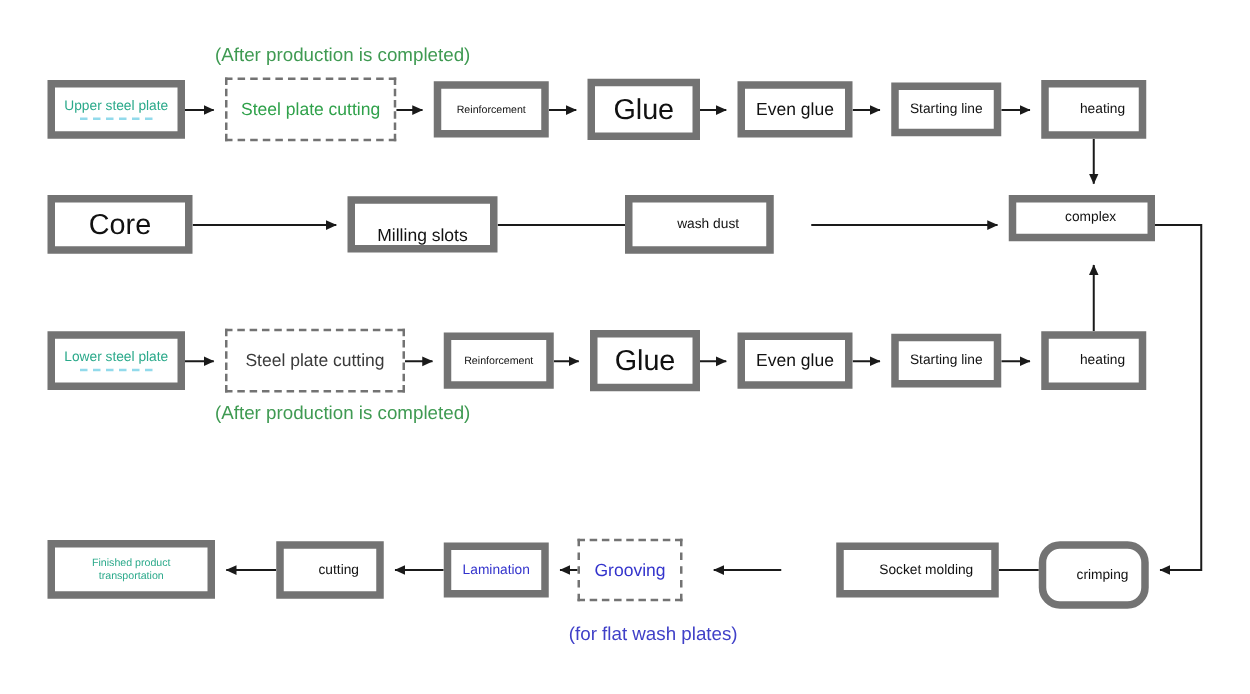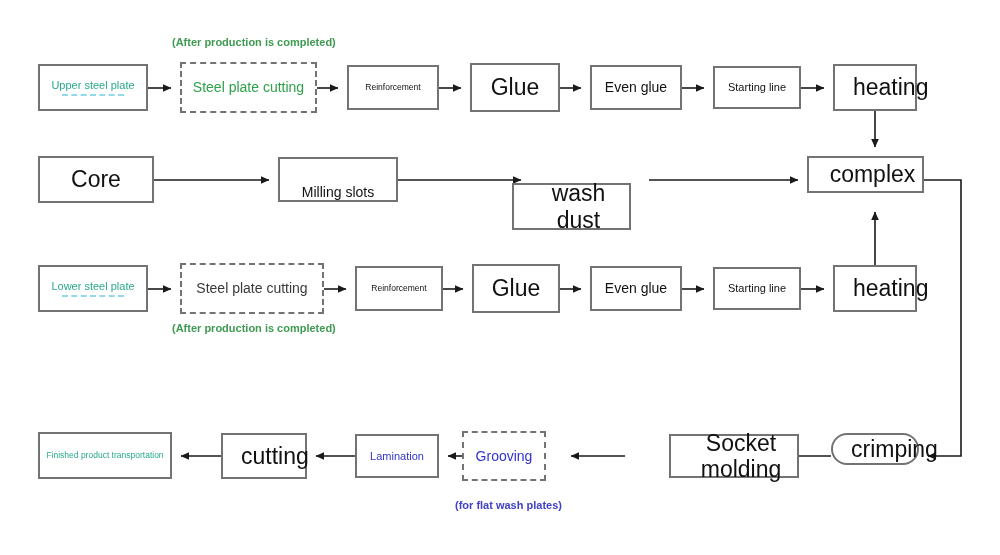--- a/index.html
+++ b/index.html
@@ -29,43 +29,42 @@
   .node {
     position: absolute;
     box-sizing: border-box;
     background: #ffffff;
     display: flex;
     align-items: center;
     justify-content: center;
     text-align: center;
     line-height: 1.15;
     color: #1a1a1a;
-    border: 2px solid #737373;
+    border: 6px solid #737373;
     padding: 0 4px;
   }
   .node.dashed {
     border-style: dashed;
     border-width: 2.5px;
   }
   .node .cap {
     display: block;
     width: 100%;
   }
   .ann {
     position: absolute;
     white-space: nowrap;
-    font-size: 11px;
+    font-size: 15px;
     color: #3f9a52;
-    font-weight: bold;
   }
   .ann.blue { color: #4040c8; }
   .sz-xs  { font-size: 8.5px; }
   .sz-sm  { font-size: 11px; }
   .sz-md  { font-size: 14px; }
-  .sz-lg  { font-size: 23px; padding-left: 18px; }
+  .sz-lg  { font-size: 11px; padding-left: 18px; }
   .sz-xl  { font-size: 23px; }
   .c-teal  { color: #2aa98a; }
   .c-green { color: #2fa14a; }
   .c-blue  { color: #3333cc; }
   .c-dark  { color: #3a3a3a; }
   .c-black { color: #111111; }
   .underdash {
     display: block;
     margin: 3px auto 0;
     width: 64%;
@@ -133,21 +132,21 @@
       </div>
       <div class="node sz-lg" style="left: 833px; top: 64px; width: 84px; height: 47px;">
         <span class="cap c-black">heating</span>
       </div>
       <div class="node sz-xl" style="left: 38px; top: 156px; width: 116px; height: 47px;">
         <span class="cap c-black">Core</span>
       </div>
       <div class="node sz-md" style="left: 278px; top: 157px; width: 120px; height: 45px; align-items: flex-end;">
         <span class="cap c-black">Milling slots</span>
       </div>
-      <div class="node sz-lg" style="left: 512px; top: 156px; width: 119px; height: 47px; margin-top: 27px;">
+      <div class="node sz-lg" style="left: 500px; top: 156px; width: 119px; height: 47px;">
         <span class="cap c-black">wash dust</span>
       </div>
       <div class="node sz-lg" style="left: 807px; top: 156px; width: 117px; height: 37px;">
         <span class="cap c-black">complex</span>
       </div>
       <div class="node sz-sm" style="left: 38px; top: 265px; width: 110px; height: 47px;">
         <span class="cap c-teal">Lower steel plate<span class="underdash"></span></span>
       </div>
       <div class="node sz-md dashed" style="left: 180px; top: 263px; width: 144px; height: 51px;">
         <span class="cap c-dark">Steel plate cutting</span>
@@ -175,21 +174,21 @@
       </div>
       <div class="node sz-sm" style="left: 355px; top: 434px; width: 84px; height: 44px;">
         <span class="cap c-blue">Lamination</span>
       </div>
       <div class="node sz-md dashed" style="left: 462px; top: 431px; width: 84px; height: 50px;">
         <span class="cap c-blue">Grooving</span>
       </div>
       <div class="node sz-lg" style="left: 625px; top: 434px; width: 130px; height: 44px; margin-left: 44px;">
         <span class="cap c-black">Socket molding</span>
       </div>
-      <div class="node sz-lg" style="left: 831px; top: 433px; width: 88px; height: 32px; border-radius: 17px;">
+      <div class="node sz-lg" style="left: 831px; top: 433px; width: 88px; height: 54px; border-radius: 17px;">
         <span class="cap c-black">crimping</span>
       </div>
     </div>
   <div id="ann-layer">
       <div class="ann" style="left: 172px; top: 36px;">(After production is completed)</div>
       <div class="ann" style="left: 172px; top: 322px;">(After production is completed)</div>
       <div class="ann blue" style="left: 455px; top: 499px;">(for flat wash plates)</div>
     </div>
 
 </div>

